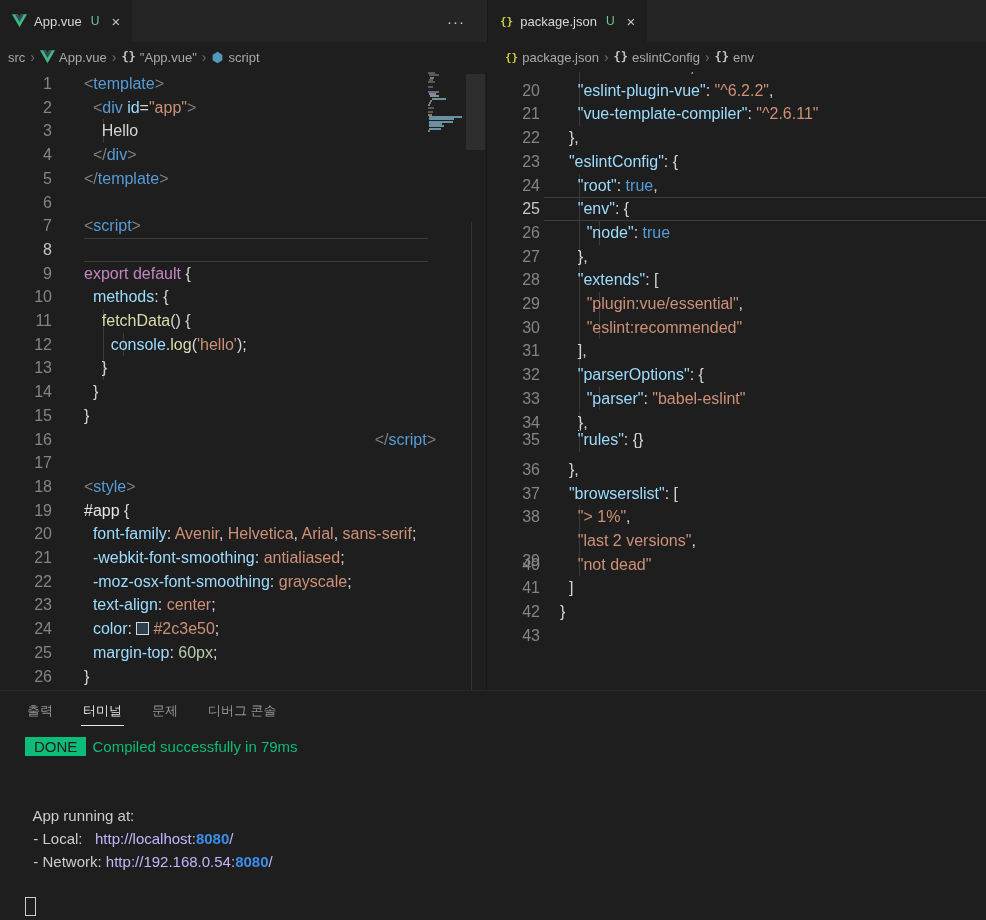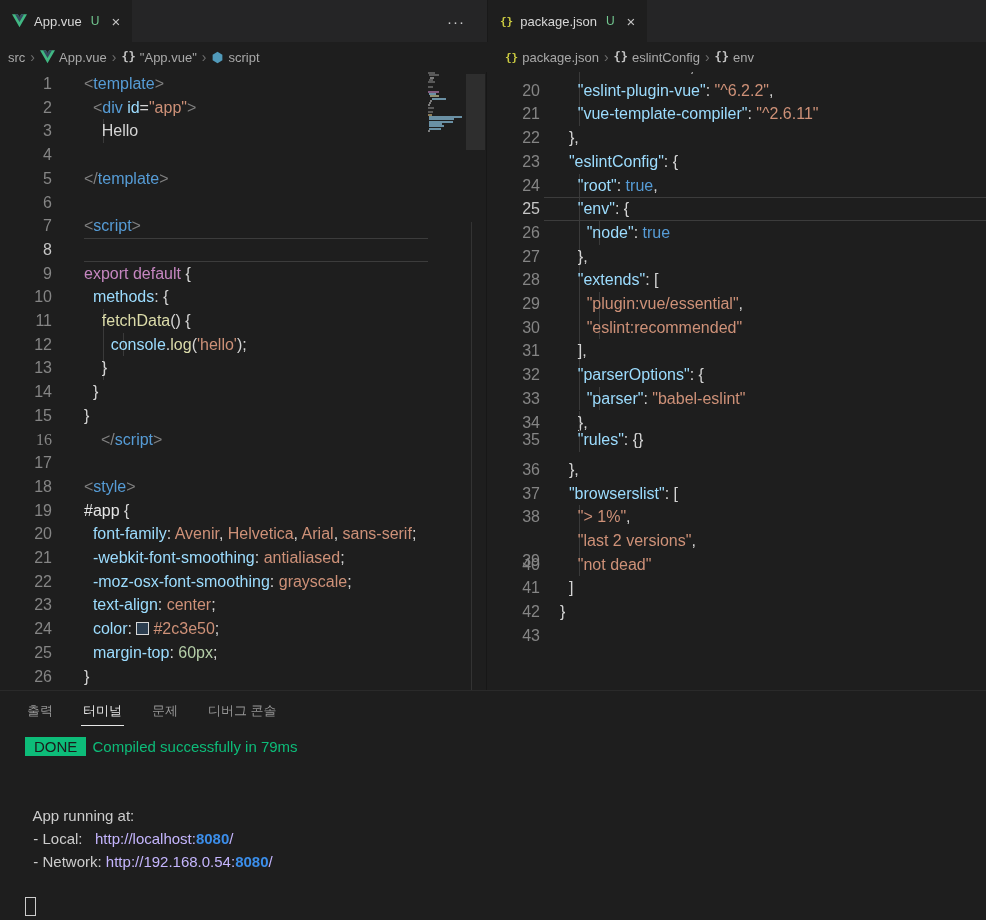--- a/index.html
+++ b/index.html
@@ -148,33 +148,33 @@
           <span class="brace-ic">{}</span>
         </span>
         <span>env</span>
       </span>
     </div>
 
   <div class="editor" id="editor-left">
       <div class="edrow" style="top: 0px;"><div class="lnum" style="width: 52px;">1</div><div class="codetxt" style="left: 84px; width: 344px;"><span class="tok-tagb">&lt;</span><span class="tok-tag">template</span><span class="tok-tagb">&gt;</span></div></div>
       <div class="edrow" style="top: 23.7px;"><div class="lnum" style="width: 52px;">2</div><div class="codetxt" style="left: 84px; width: 344px;"><span class="tok-pln">  </span><span class="tok-tagb">&lt;</span><span class="tok-tag">div</span><span class="tok-pln"> </span><span class="tok-attr">id</span><span class="tok-pln">=</span><span class="tok-str">"app"</span><span class="tok-tagb">&gt;</span></div></div>
       <div class="edrow" style="top: 47.4px;"><div class="lnum" style="width: 52px;">3</div><div class="iguide" style="left: 103.266px;"></div><div class="codetxt" style="left: 84px; width: 344px;"><span class="tok-pln">    Hello</span></div></div>
-      <div class="edrow" style="top: 71.1px;"><div class="lnum" style="width: 52px;">4</div></div>
+      <div class="edrow" style="top: 71.1px;"><div class="lnum" style="width: 52px;">4</div><div class="codetxt" style="left: 84px; width: 344px;"><span class="tok-pln">  </span><span class="tok-tagb">&lt;/</span><span class="tok-tag">div</span><span class="tok-tagb">&gt;</span></div></div>
       <div class="edrow" style="top: 94.8px;"><div class="lnum" style="width: 52px;">5</div><div class="codetxt" style="left: 84px; width: 344px;"><span class="tok-tagb">&lt;/</span><span class="tok-tag">template</span><span class="tok-tagb">&gt;</span></div></div>
       <div class="edrow" style="top: 118.5px;"><div class="lnum" style="width: 52px;">6</div><div class="codetxt" style="left: 84px; width: 344px;"></div></div>
       <div class="edrow" style="top: 142.2px;"><div class="lnum" style="width: 52px;">7</div><div class="codetxt" style="left: 84px; width: 344px;"><span class="tok-tagb">&lt;</span><span class="tok-tag">script</span><span class="tok-tagb">&gt;</span></div></div>
       <div class="edrow" style="top: 165.9px;"><div class="lnum lnum-act" style="width: 52px;">8</div><div class="codetxt" style="left: 84px; width: 344px;"></div></div>
       <div class="edrow" style="top: 189.6px;"><div class="lnum" style="width: 52px;">9</div><div class="codetxt" style="left: 84px; width: 344px;"><span class="tok-kw">export</span><span class="tok-pln"> </span><span class="tok-kw">default</span><span class="tok-pln"> {</span></div></div>
       <div class="edrow" style="top: 213.3px;"><div class="lnum" style="width: 52px;">10</div><div class="codetxt" style="left: 84px; width: 344px;"><span class="tok-pln">  </span><span class="tok-attr">methods</span><span class="tok-pln">: {</span></div></div>
       <div class="edrow" style="top: 237px;"><div class="lnum" style="width: 52px;">11</div><div class="iguide" style="left: 103.266px;"></div><div class="codetxt" style="left: 84px; width: 344px;"><span class="tok-pln">    </span><span class="tok-fn">fetchData</span><span class="tok-pln">() {</span></div></div>
       <div class="edrow" style="top: 260.7px;"><div class="lnum" style="width: 52px;">12</div><div class="iguide" style="left: 103.266px;"></div><div class="iguide" style="left: 122.531px;"></div><div class="codetxt" style="left: 84px; width: 344px;"><span class="tok-pln">      </span><span class="tok-attr">console</span><span class="tok-pln">.</span><span class="tok-fn">log</span><span class="tok-pln">(</span><span class="tok-str">'hello'</span><span class="tok-pln">);</span></div></div>
       <div class="edrow" style="top: 284.4px;"><div class="lnum" style="width: 52px;">13</div><div class="iguide" style="left: 103.266px;"></div><div class="codetxt" style="left: 84px; width: 344px;"><span class="tok-pln">    }</span></div></div>
       <div class="edrow" style="top: 308.1px;"><div class="lnum" style="width: 52px;">14</div><div class="codetxt" style="left: 84px; width: 344px;"><span class="tok-pln">  }</span></div></div>
       <div class="edrow" style="top: 331.8px;"><div class="lnum" style="width: 52px;">15</div><div class="codetxt" style="left: 84px; width: 344px;"><span class="tok-pln">}</span></div></div>
-      <div class="edrow" style="top: 355.5px;"><div class="lnum" style="width: 52px; font-family: Liberation Serif, serif;">16</div><div class="codetxt" style="left: 101px; width: 344px;"><span class="tok-tagb">&lt;/</span><span class="tok-tag">script</span><span class="tok-tagb">&gt;</span></div></div>
+      <div class="edrow" style="top: 355.5px;"><div class="lnum" style="width: 52px;">16</div><div class="codetxt" style="left: 92px; width: 344px; text-align: right;"><span class="tok-tagb">&lt;/</span><span class="tok-tag">script</span><span class="tok-tagb">&gt;</span></div></div>
       <div class="edrow" style="top: 379.2px;"><div class="lnum" style="width: 52px;">17</div><div class="codetxt" style="left: 84px; width: 344px;"></div></div>
       <div class="edrow" style="top: 402.9px;"><div class="lnum" style="width: 52px;">18</div><div class="codetxt" style="left: 84px; width: 344px;"><span class="tok-tagb">&lt;</span><span class="tok-tag">style</span><span class="tok-tagb">&gt;</span></div></div>
       <div class="edrow" style="top: 426.6px;"><div class="lnum" style="width: 52px;">19</div><div class="codetxt" style="left: 84px; width: 344px;"><span class="tok-sel">#app</span><span class="tok-pln"> {</span></div></div>
       <div class="edrow" style="top: 450.3px;"><div class="lnum" style="width: 52px;">20</div><div class="codetxt" style="left: 84px; width: 344px;"><span class="tok-pln">  </span><span class="tok-attr">font-family</span><span class="tok-pln">: </span><span class="tok-str">Avenir</span><span class="tok-pln">, </span><span class="tok-str">Helvetica</span><span class="tok-pln">, </span><span class="tok-str">Arial</span><span class="tok-pln">, </span><span class="tok-str">sans-serif</span><span class="tok-pln">;</span></div></div>
       <div class="edrow" style="top: 474px;"><div class="lnum" style="width: 52px;">21</div><div class="codetxt" style="left: 84px; width: 344px;"><span class="tok-pln">  </span><span class="tok-attr">-webkit-font-smoothing</span><span class="tok-pln">: </span><span class="tok-str">antialiased</span><span class="tok-pln">;</span></div></div>
       <div class="edrow" style="top: 497.7px;"><div class="lnum" style="width: 52px;">22</div><div class="codetxt" style="left: 84px; width: 344px;"><span class="tok-pln">  </span><span class="tok-attr">-moz-osx-font-smoothing</span><span class="tok-pln">: </span><span class="tok-str">grayscale</span><span class="tok-pln">;</span></div></div>
       <div class="edrow" style="top: 521.4px;"><div class="lnum" style="width: 52px;">23</div><div class="codetxt" style="left: 84px; width: 344px;"><span class="tok-pln">  </span><span class="tok-attr">text-align</span><span class="tok-pln">: </span><span class="tok-str">center</span><span class="tok-pln">;</span></div></div>
       <div class="edrow" style="top: 545.1px;"><div class="lnum" style="width: 52px;">24</div><div class="codetxt" style="left: 84px; width: 344px;"><span class="tok-pln">  </span><span class="tok-attr">color</span><span class="tok-pln">: </span><span class="swatch" style="background: rgb(44, 62, 80);"></span><span class="tok-str">#2c3e50</span><span class="tok-pln">;</span></div></div>
       <div class="edrow" style="top: 568.8px;"><div class="lnum" style="width: 52px;">25</div><div class="codetxt" style="left: 84px; width: 344px;"><span class="tok-pln">  </span><span class="tok-attr">margin-top</span><span class="tok-pln">: </span><span class="tok-num">60px</span><span class="tok-pln">;</span></div></div>
       <div class="edrow" style="top: 592.5px;"><div class="lnum" style="width: 52px;">26</div><div class="codetxt" style="left: 84px; width: 344px;"><span class="tok-pln">}</span></div></div>

